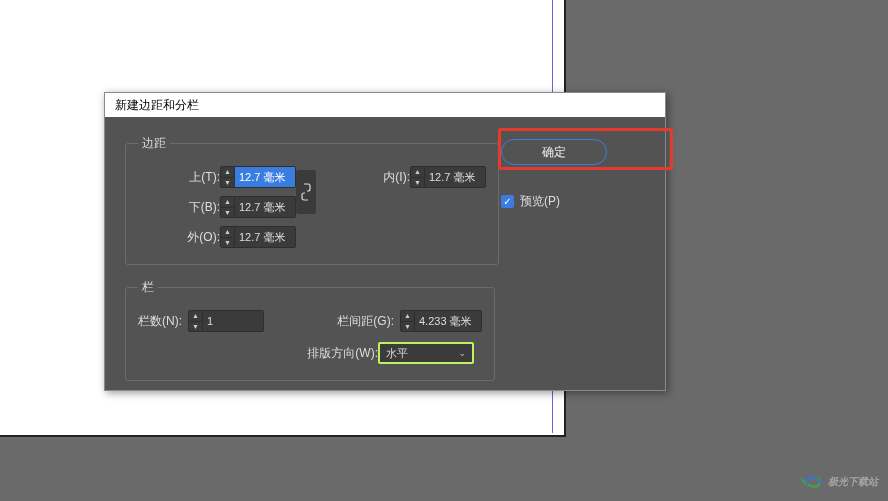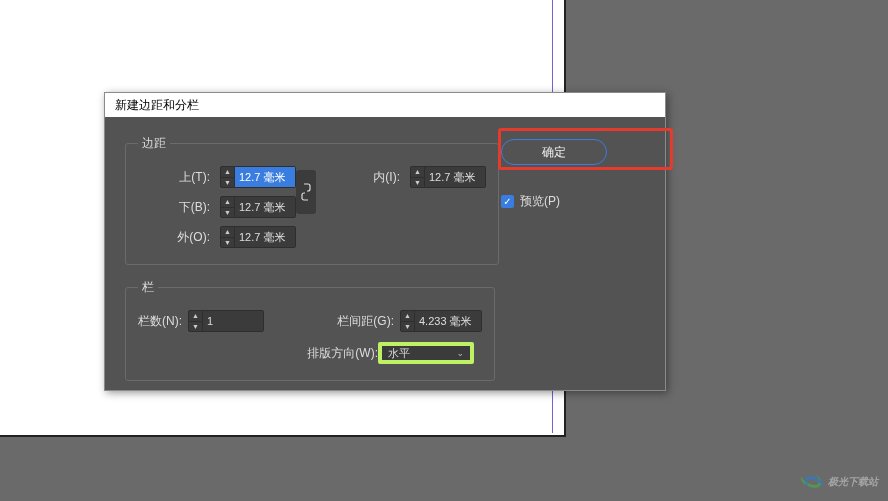--- a/index.html
+++ b/index.html
@@ -35,21 +35,21 @@
     fieldset legend {
       font-size: 12px; color: #ddd; padding: 0 4px; background: #535353;
     }
     
     .margin-grid {
       display: grid;
       grid-template-columns: 158px 30px 160px;
       row-gap: 8px;
       align-items: center;
     }
-    .margin-row { display: flex; align-items: center; justify-content: flex-end; gap: 10px; }
+    .margin-row { display: flex; align-items: center; justify-content: flex-end; gap: 0; }
     .label { color: #ddd; font-size: 12px; }
     
     .spinner {
       display: flex; align-items: stretch; height: 22px;
       background: #3b3b3b; border: 1px solid #2e2e2e; border-radius: 2px;
     }
     .spinner .arrows {
       width: 14px; display: flex; flex-direction: column;
       border-right: 1px solid #2e2e2e;
     }
@@ -70,21 +70,21 @@
       display: flex; align-items: center; justify-content: center;
       grid-row: 1 / 3; grid-column: 2;
       color: #ddd; font-size: 12px;
     }
     
     .columns-row { display: flex; align-items: center; gap: 6px; margin-bottom: 10px; }
     .columns-row .spacer { flex: 1; }
     
     .direction-row { display: flex; align-items: center; justify-content: flex-end; gap: 0; margin-top: 6px; padding-right: 8px; }
     .select {
-      width: 96px; height: 22px; background: #3b3b3b; border: 4px solid #bef264;
+      width: 96px; height: 22px; background: #3b3b3b; border: 2px solid #bef264;
       color: #ddd; font-size: 11px; padding: 0 6px; display: flex; align-items: center;
       justify-content: space-between; border-radius: 2px;
     }
     .select .chev { font-size: 9px; color: #bbb; }
     
     .size-text { margin-top: 10px; color: #c8c8c8; font-size: 12px; }
     
     .btn {
       width: 106px; height: 26px; border: 1.5px solid #c8c8c8;
       background: transparent; color: #eee; font-size: 12px;

